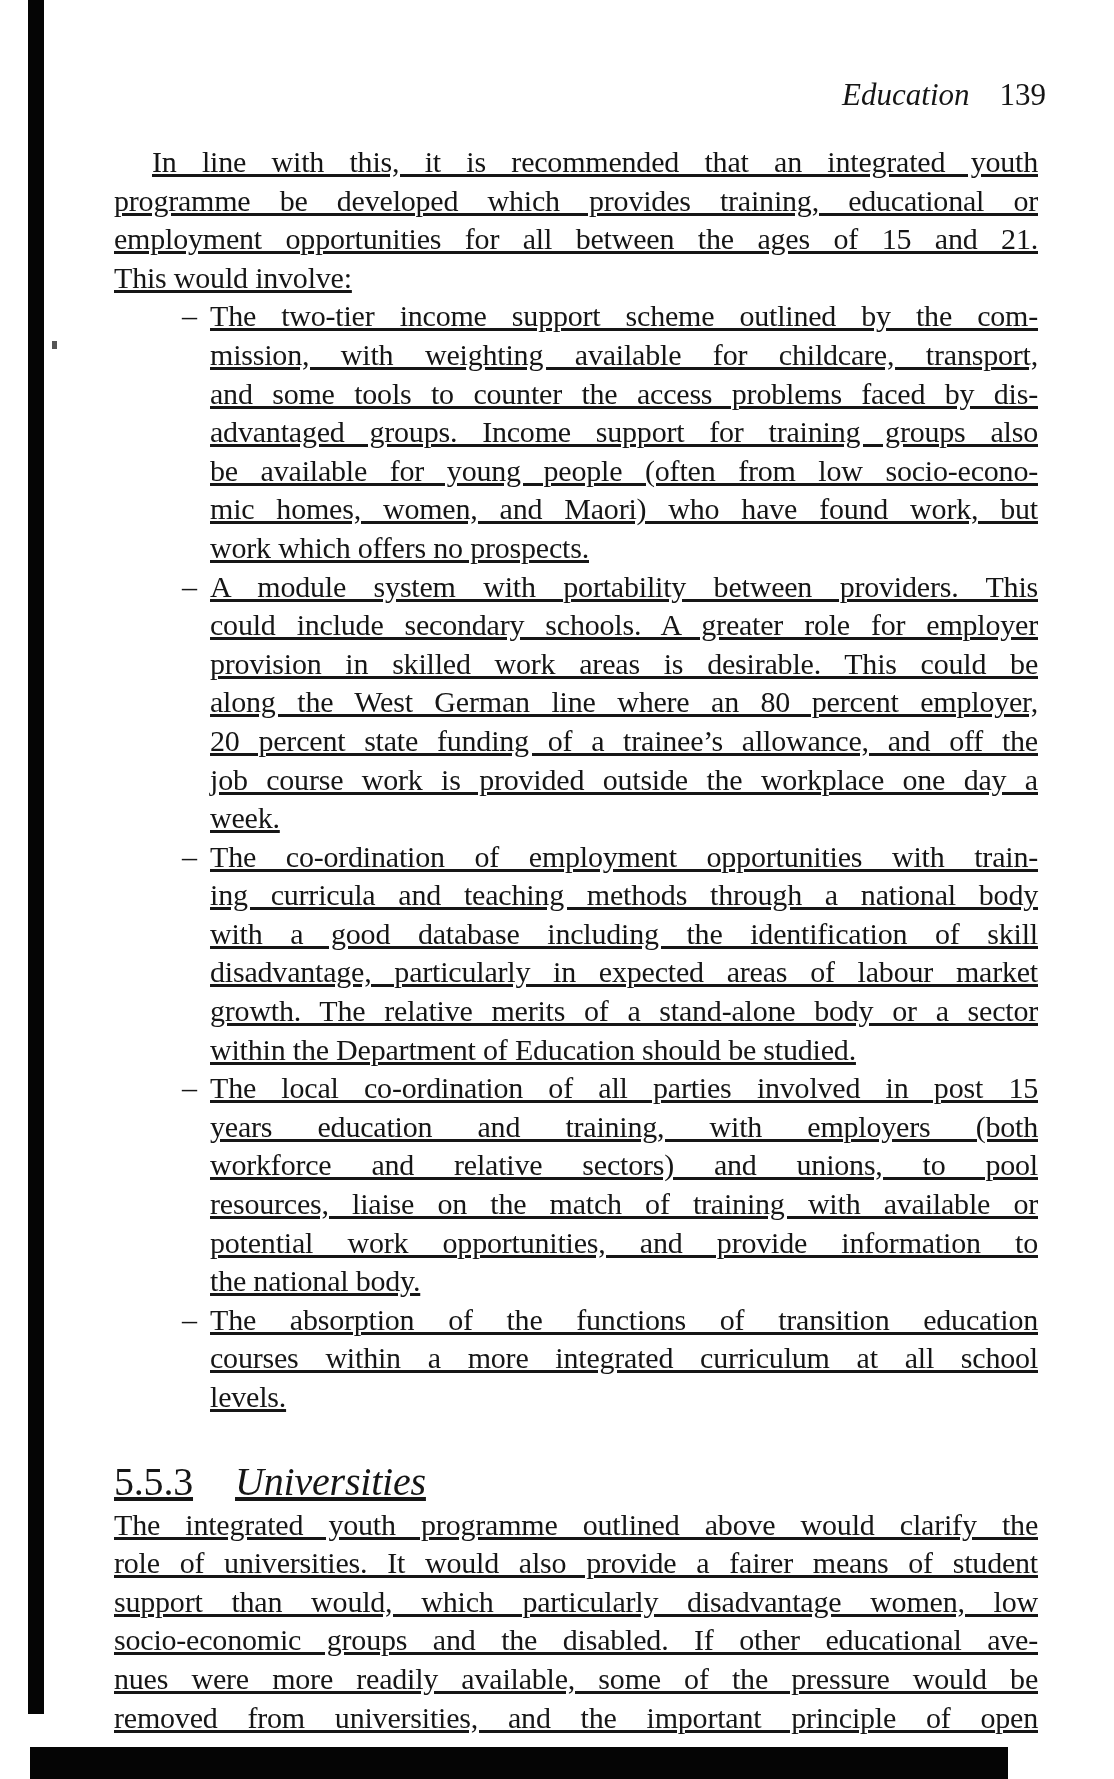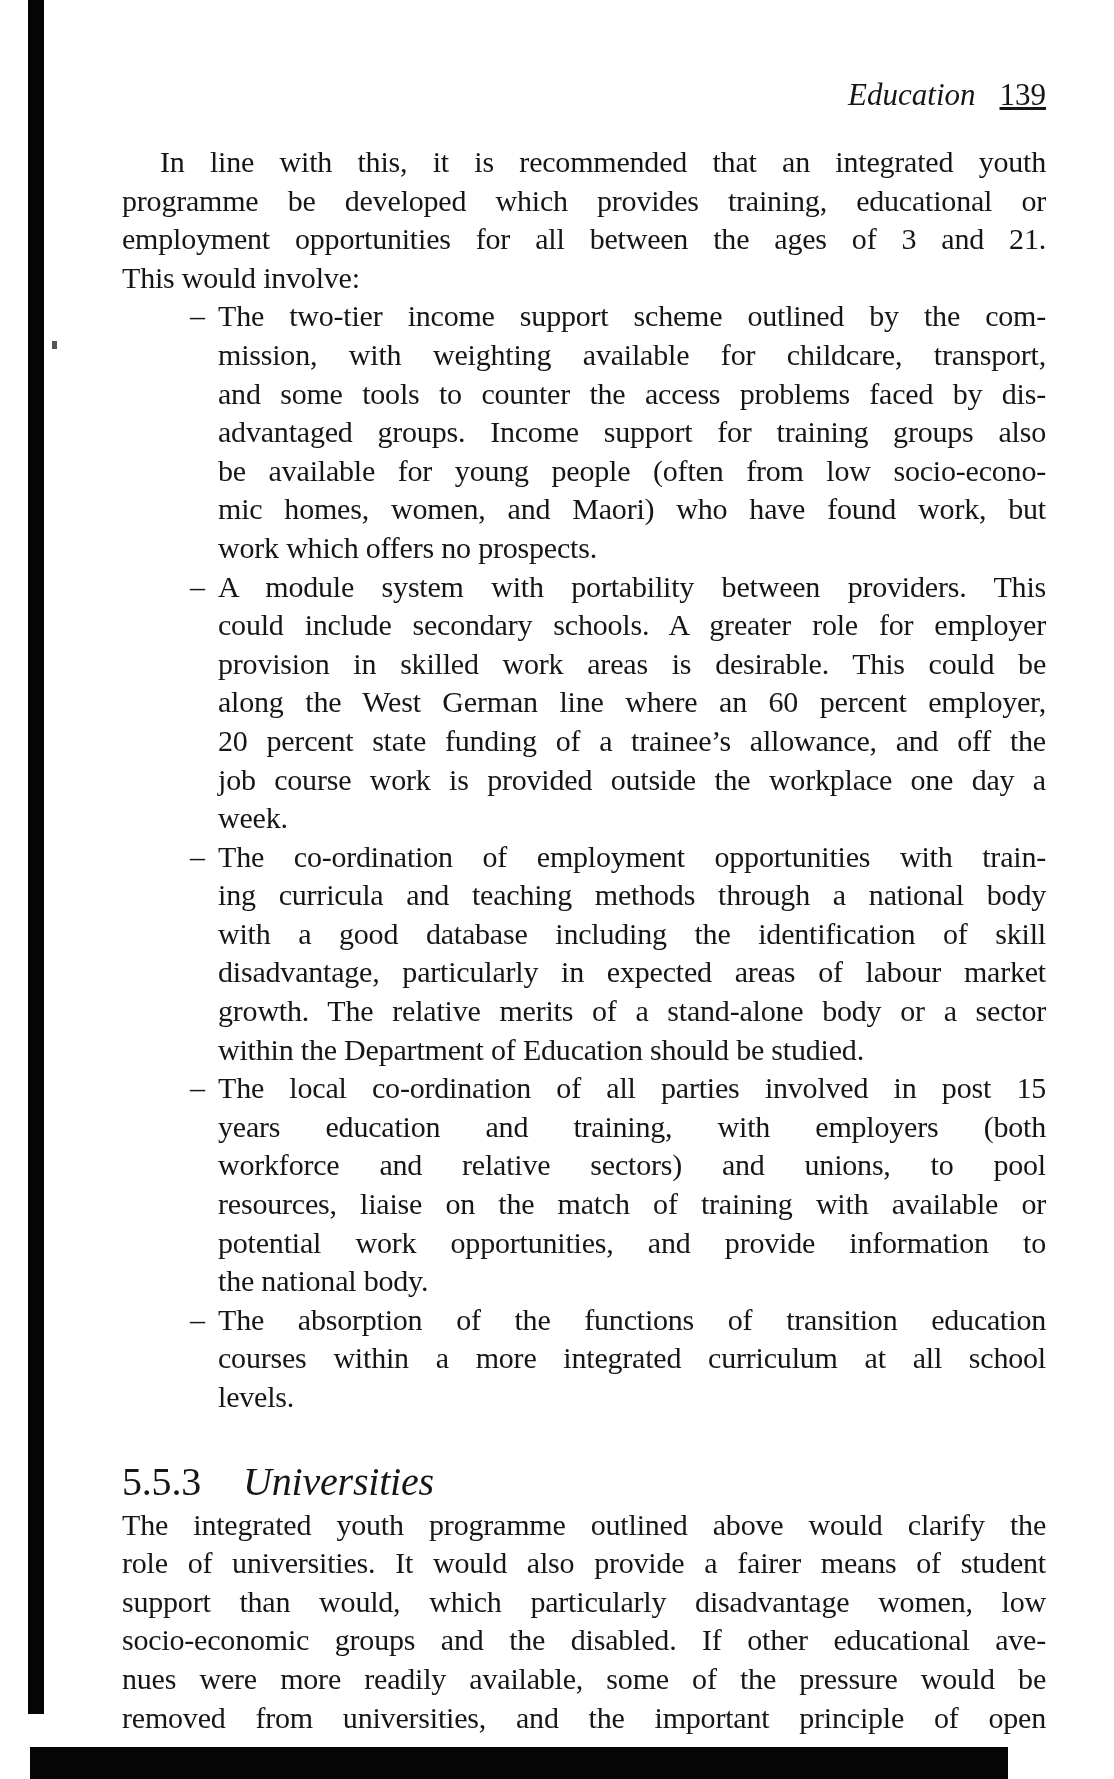--- a/index.html
+++ b/index.html
@@ -14,25 +14,25 @@
   
   .scan-bar-left  { position:absolute; left:28px; top:0;      width:16px;  height:1714px; background:#050505; }
   .scan-bar-bottom{ position:absolute; left:30px; top:1747px; width:978px; height:32px;  background:#050505; }
   .scan-speck     { position:absolute; left:52px; top:341px;  width:5px;   height:8px;   background:#555; }
 
   .running-header {
     position:absolute; left:122px; top:76px; width:924px;
     text-align:right; font-size:31px; line-height:38px;
   }
   .hdr-title { font-style:italic; }
-  .hdr-page  { margin-left:24px;text-decoration:underline; }
+  .hdr-page  { margin-left:30px; }
 
   .content {
-    position:absolute; left:122px; top:143px; width:924px;
-    font-size:30px; line-height:38.6px; letter-spacing:-0.2px;
+    position:absolute; left:114px; top:143px; width:924px;
+    font-size:30px; line-height:38.6px; letter-spacing:-0.2px;text-decoration:underline;
   }
   .line { text-align:justify; text-align-last:justify; }
   .line.flush-left { text-align:right; text-align-last:left; }
   .line.indent { text-indent:38px; }
 
   .block.bullet { position:relative; padding-left:96px; }
   .bullet-marker { position:absolute; left:68px; top:0; }
 
   .block.heading { margin-top:42px; margin-bottom:1px; font-size:40px; line-height:46px; }
   .heading-title { font-style:italic; margin-left:42px; }
@@ -46,39 +46,39 @@
   <div class="scan-speck"></div>
 
   <div class="running-header">
     <span class="hdr-title">Education</span><span class="hdr-page">139</span>
   </div>
 
   <div class="content" id="content">
       <div class="block paragraph">
         <div class="line indent">In line with this, it is recommended that an integrated youth</div>
         <div class="line">programme be developed which provides training, educational or</div>
-        <div class="line">employment opportunities for all between the ages of 3 and 21.</div>
+        <div class="line">employment opportunities for all between the ages of 15 and 21.</div>
         <div class="line flush-left">This would involve:</div>
       </div>
       <div class="block bullet">
         <span class="bullet-marker">–</span>
         <div class="line">The two-tier income support scheme outlined by the com-</div>
         <div class="line">mission, with weighting available for childcare, transport,</div>
         <div class="line">and some tools to counter the access problems faced by dis-</div>
         <div class="line">advantaged groups. Income support for training groups also</div>
         <div class="line">be available for young people (often from low socio-econo-</div>
         <div class="line">mic homes, women, and Maori) who have found work, but</div>
         <div class="line flush-left">work which offers no prospects.</div>
       </div>
       <div class="block bullet">
         <span class="bullet-marker">–</span>
         <div class="line">A module system with portability between providers. This</div>
         <div class="line">could include secondary schools. A greater role for employer</div>
         <div class="line">provision in skilled work areas is desirable. This could be</div>
-        <div class="line">along the West German line where an 60 percent employer,</div>
+        <div class="line">along the West German line where an 80 percent employer,</div>
         <div class="line">20 percent state funding of a trainee’s allowance, and off the</div>
         <div class="line">job course work is provided outside the workplace one day a</div>
         <div class="line flush-left">week.</div>
       </div>
       <div class="block bullet">
         <span class="bullet-marker">–</span>
         <div class="line">The co-ordination of employment opportunities with train-</div>
         <div class="line">ing curricula and teaching methods through a national body</div>
         <div class="line">with a good database including the identification of skill</div>
         <div class="line">disadvantage, particularly in expected areas of labour market</div>

